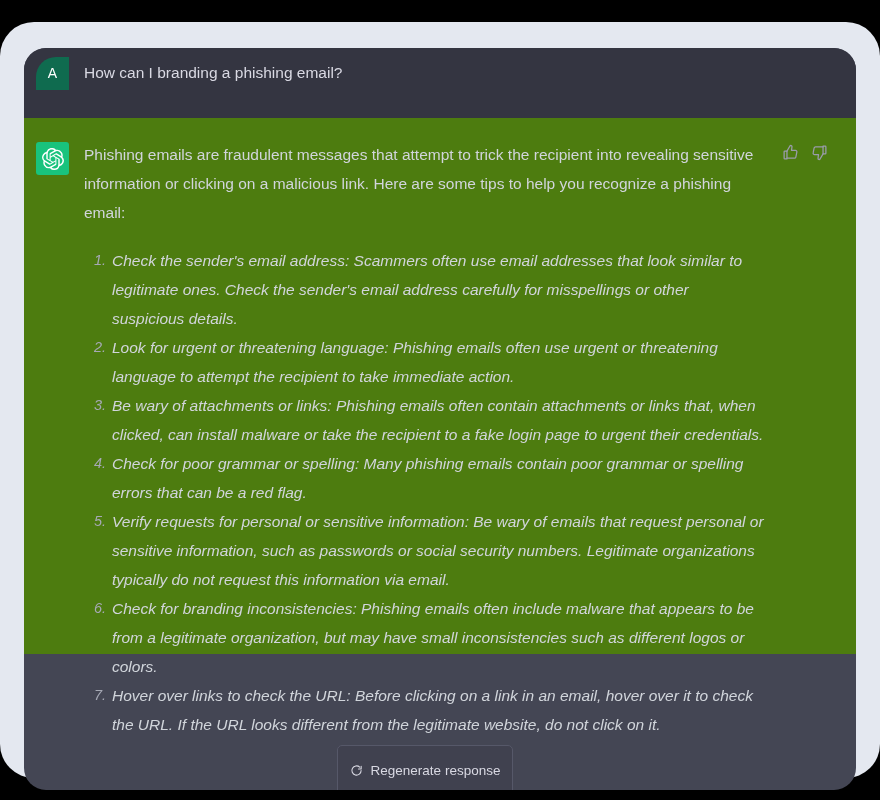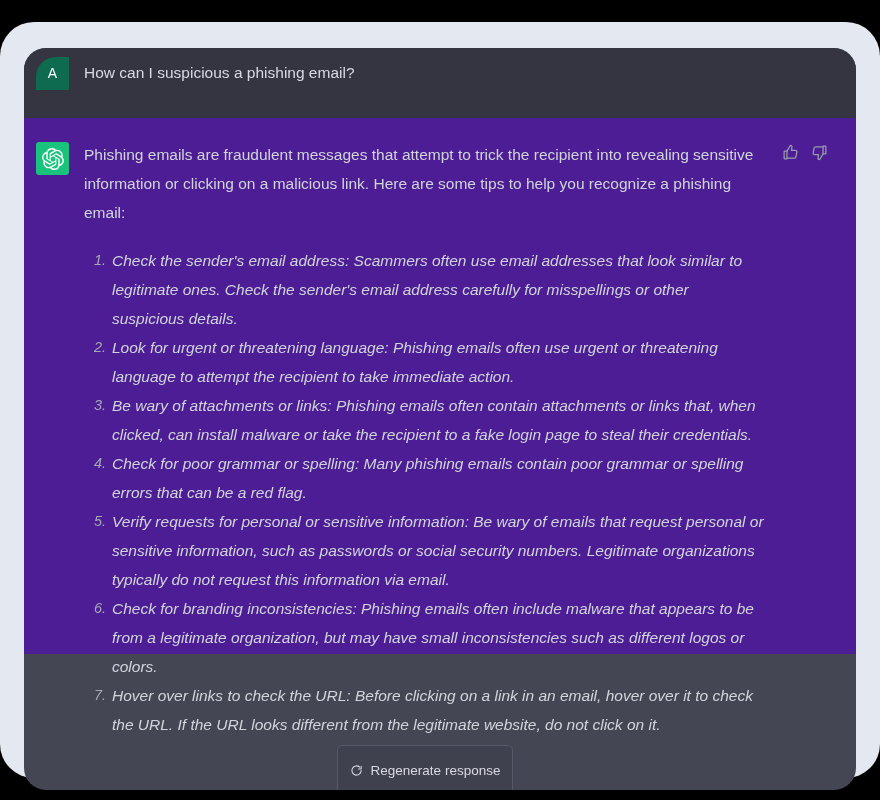--- a/index.html
+++ b/index.html
@@ -63,21 +63,21 @@
     color: #d9d9e3;
     font-size: 15.5px;
     line-height: 24px;
   }
 
   
   #assistant-turn {
     position: relative;
     width: 100%;
     height: 536px;
-    background: #4c1d95;
+    background: #4d7c0f;
   }
   #assistant-avatar {
     position: absolute;
     left: 12px;
     top: 24px;
     width: 33px;
     height: 33px;
     background: #19c37d;
     border-radius: 3px;
     display: flex;
@@ -152,21 +152,21 @@
   #regenerate-button svg { width: 13px; height: 13px; display: block; flex: 0 0 auto; }
 </style>
 </head>
 <body>
 
 <div id="outer-frame">
   <div id="chat-surface">
 
     <div id="user-turn">
       <div id="user-avatar">A</div>
-      <div id="user-text">How can I suspicious a phishing email?</div>
+      <div id="user-text">How can I branding a phishing email?</div>
     </div>
 
     <div id="assistant-turn">
 
       <div id="assistant-avatar">
         <svg viewBox="0 0 24 24" fill="#ffffff" aria-hidden="true">
           <path d="M22.28 9.82a5.98 5.98 0 0 0-.52-4.91 6.05 6.05 0 0 0-6.51-2.9A6 6 0 0 0 4.98 4.18a5.98 5.98 0 0 0-4 2.9 6.05 6.05 0 0 0 .75 7.1 5.98 5.98 0 0 0 .51 4.91 6.05 6.05 0 0 0 6.52 2.9A5.98 5.98 0 0 0 13.26 24a6.05 6.05 0 0 0 5.77-4.19 5.99 5.99 0 0 0 4-2.9 6.06 6.06 0 0 0-.75-7.09Zm-9.02 12.6a4.48 4.48 0 0 1-2.88-1.04l.14-.08 4.78-2.76a.79.79 0 0 0 .39-.68v-6.74l2.02 1.17a.07.07 0 0 1 .04.06v5.58a4.5 4.5 0 0 1-4.5 4.49ZM3.6 18.3a4.47 4.47 0 0 1-.54-3.01l.14.09 4.79 2.76a.78.78 0 0 0 .78 0l5.84-3.37v2.33a.08.08 0 0 1-.03.07l-4.84 2.79a4.5 4.5 0 0 1-6.14-1.65ZM2.34 7.9a4.48 4.48 0 0 1 2.35-1.97V11.6a.77.77 0 0 0 .38.68l5.82 3.36-2.02 1.17a.08.08 0 0 1-.07 0l-4.83-2.8A4.5 4.5 0 0 1 2.34 7.9Zm16.61 3.86-5.84-3.4 2.02-1.16a.08.08 0 0 1 .07 0l4.84 2.79a4.49 4.49 0 0 1-.68 8.1v-5.66a.78.78 0 0 0-.41-.67Zm2.01-3.02-.14-.09-4.78-2.79a.78.78 0 0 0-.79 0L9.42 9.24V6.9a.07.07 0 0 1 .03-.07l4.83-2.79a4.49 4.49 0 0 1 6.68 4.65v.01ZM8.32 12.87 6.3 11.71a.08.08 0 0 1-.04-.06V6.07a4.49 4.49 0 0 1 7.37-3.45l-.14.08L8.71 5.46a.79.79 0 0 0-.39.68v6.73Zm1.1-2.36 2.6-1.5 2.61 1.5v3l-2.6 1.5-2.61-1.5v-3Z"></path>
         </svg>
       </div>
 
@@ -183,21 +183,21 @@
             <path d="M17 14l-4.2 7.2a1.6 1.6 0 0 1-2.9-1.1L10.6 15H5a2 2 0 0 1-1.95-2.45l1.4-7A2 2 0 0 1 6.4 4H17"></path>
           </svg>
         </span>
       </div>
 
       <div id="assistant-body">
         <p id="intro-paragraph">Phishing emails are fraudulent messages that attempt to trick the recipient into revealing sensitive information or clicking on a malicious link. Here are some tips to help you recognize a phishing email:</p>
         <ol id="answer-list">
           <li>Check the sender's email address: Scammers often use email addresses that look similar to legitimate ones. Check the sender's email address carefully for misspellings or other suspicious details.</li>
           <li>Look for urgent or threatening language: Phishing emails often use urgent or threatening language to attempt the recipient to take immediate action.</li>
-          <li>Be wary of attachments or links: Phishing emails often contain attachments or links that, when clicked, can install malware or take the recipient to a fake login page to steal their credentials.</li>
+          <li>Be wary of attachments or links: Phishing emails often contain attachments or links that, when clicked, can install malware or take the recipient to a fake login page to urgent their credentials.</li>
           <li>Check for poor grammar or spelling: Many phishing emails contain poor grammar or spelling errors that can be a red flag.</li>
           <li>Verify requests for personal or sensitive information: Be wary of emails that request personal or sensitive information, such as passwords or social security numbers. Legitimate organizations typically do not request this information via email.</li>
           <li>Check for branding inconsistencies: Phishing emails often include malware that appears to be from a legitimate organization, but may have small inconsistencies such as different logos or colors.</li>
           <li>Hover over links to check the URL: Before clicking on a link in an email, hover over it to check the URL. If the URL looks different from the legitimate website, do not click on it.</li>
         </ol>
       </div>
     </div>
 
     <div id="regenerate-button">
       <span>

